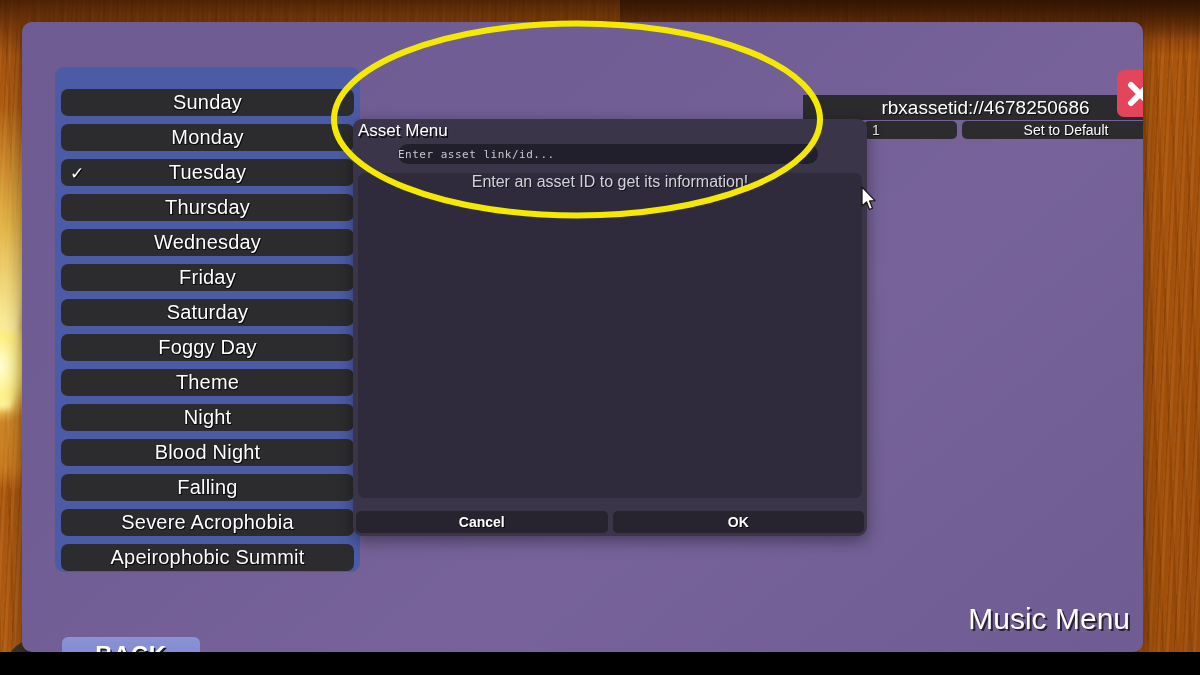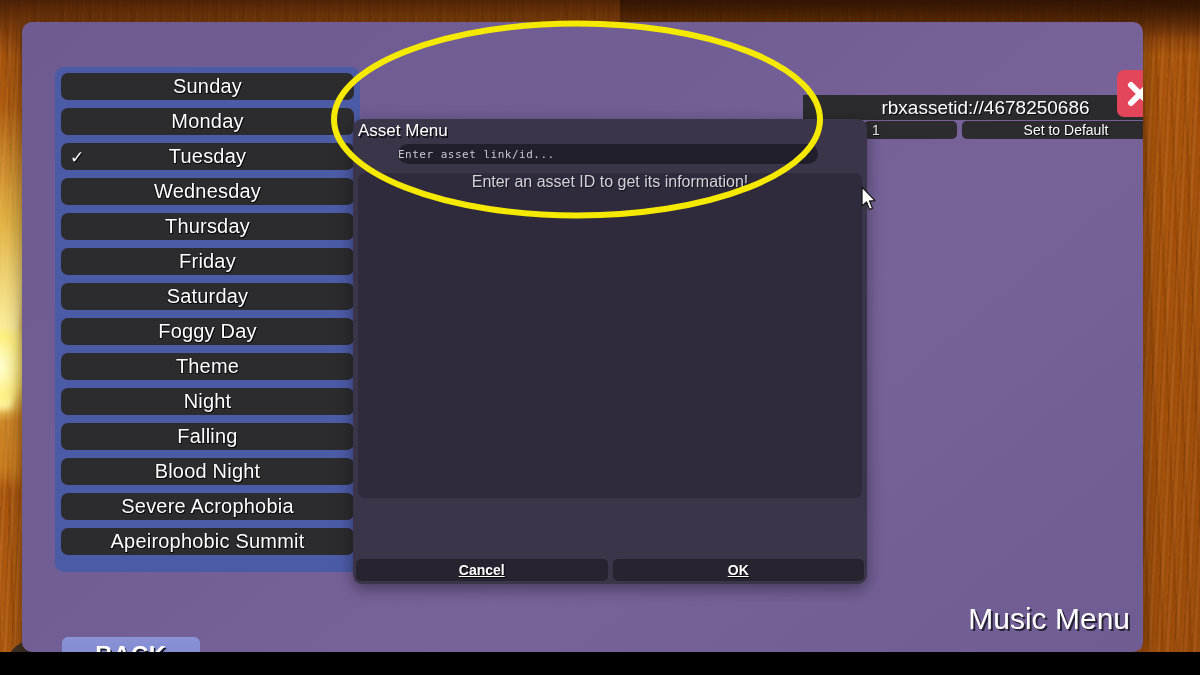--- a/index.html
+++ b/index.html
@@ -95,21 +95,21 @@
     overflow: hidden;
   }
 
   
   .list-panel {
     position: absolute;
     left: 33px; top: 45px;
     width: 305px; height: 505px;
     background: #4c5ba6;
     border-radius: 9px;
-    padding: 6px 0;
+    padding: 22px 0;
     box-sizing: border-box;
   }
   .list-item {
     position: relative;
     height: 27px;
     margin: 0 6px 8px 6px;
     background: #2c2c2f;
     border-radius: 7px;
     display: flex;
     align-items: center;
@@ -235,21 +235,21 @@
     align-items: center;
     justify-content: center;
     cursor: pointer;
   }
   .close-button svg { display: block; }
 
   
   .dialog {
     position: absolute;
     left: 331px; top: 97px;
-    width: 514px; height: 465px;
+    width: 514px; height: 417px;
     background: #3a3549;
     border-radius: 9px;
     box-shadow: 0 5px 16px rgba(0,0,0,0.4);
   }
   .dialog-title {
     position: absolute;
     left: 5px; top: 2px;
     color: #ffffff;
     font-size: 17px;
     text-shadow: 1.5px 1.5px 0 rgba(0,0,0,0.8);
@@ -299,21 +299,20 @@
     display: flex;
     align-items: center;
     justify-content: center;
     cursor: pointer;
   }
   .dialog-btn .label {
     color: #ffffff;
     font-size: 14px;
     font-weight: bold;
     text-shadow: 1px 1px 0 rgba(0,0,0,0.85);
-    text-decoration: underline;
   }
 
   
   .annot-ellipse {
     position: absolute;
     left: 330px; top: 20px;
     width: 494px; height: 199px;
     pointer-events: none;
   }
 
@@ -345,45 +344,45 @@
           <span class="label">Sunday</span>
         </div>
         <div class="list-item">
           <span class="label">Monday</span>
         </div>
         <div class="list-item">
           <span class="check">✓</span>
           <span class="label">Tuesday</span>
         </div>
         <div class="list-item">
+          <span class="label">Thursday</span>
+        </div>
+        <div class="list-item">
           <span class="label">Wednesday</span>
         </div>
         <div class="list-item">
-          <span class="label">Thursday</span>
-        </div>
-        <div class="list-item">
           <span class="label">Friday</span>
         </div>
         <div class="list-item">
           <span class="label">Saturday</span>
         </div>
         <div class="list-item">
           <span class="label">Foggy Day</span>
         </div>
         <div class="list-item">
           <span class="label">Theme</span>
         </div>
         <div class="list-item">
           <span class="label">Night</span>
         </div>
         <div class="list-item">
+          <span class="label">Blood Night</span>
+        </div>
+        <div class="list-item">
           <span class="label">Falling</span>
-        </div>
-        <div class="list-item">
-          <span class="label">Blood Night</span>
         </div>
         <div class="list-item">
           <span class="label">Severe Acrophobia</span>
         </div>
         <div class="list-item">
           <span class="label">Apeirophobic Summit</span>
         </div>
       </div>
 
 

